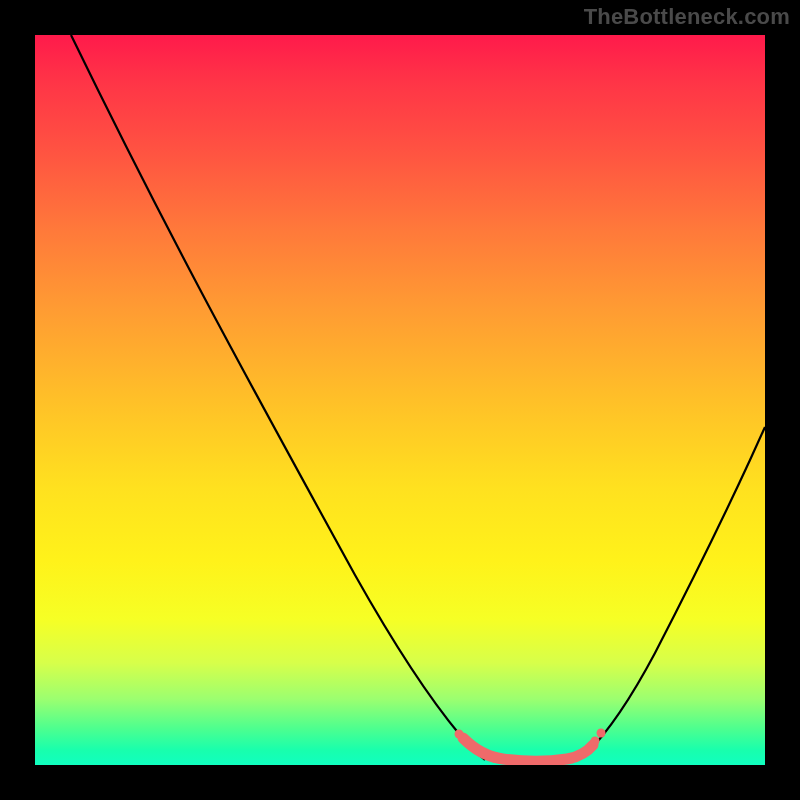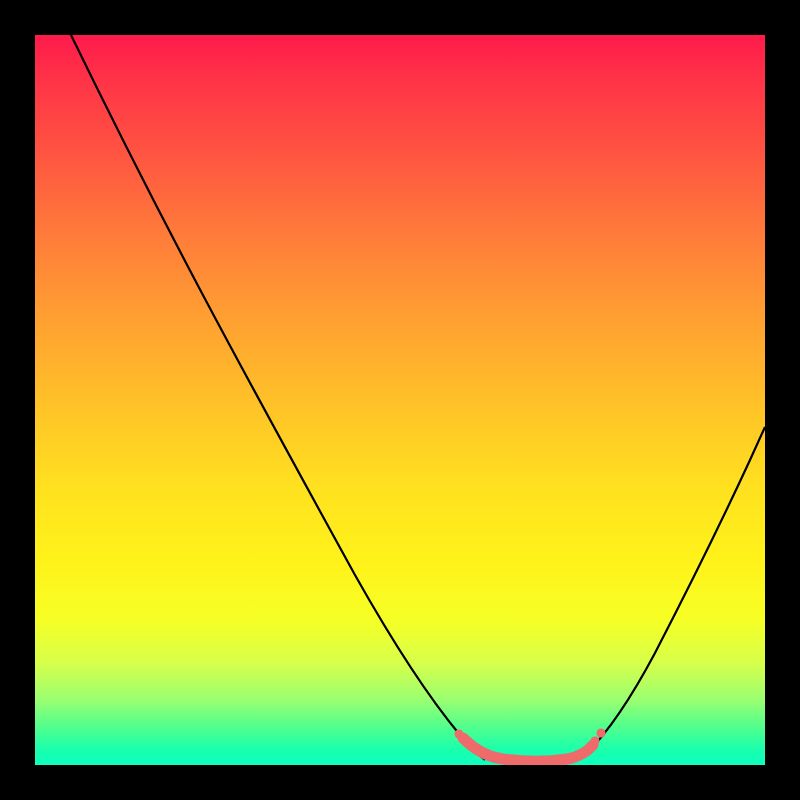--- a/index.html
+++ b/index.html
@@ -63,20 +63,21 @@
     width: 100%;
     height: 100%;
     overflow: visible;
   }
 </style>
 </head>
 <body>
 
 <div class="frame">
 
+  <div class="watermark">TheBottleneck.com</div>
 
   <div class="plot-area">
     <div class="gradient"></div>
 
     <svg class="curves" viewBox="0 0 730 730" preserveAspectRatio="none">
 
       <path fill="none" stroke="#000" stroke-width="2.2" d="M 36 0
                C 70 70, 110 150, 160 245
                C 210 340, 265 440, 320 540
                C 365 620, 400 670, 425 700

